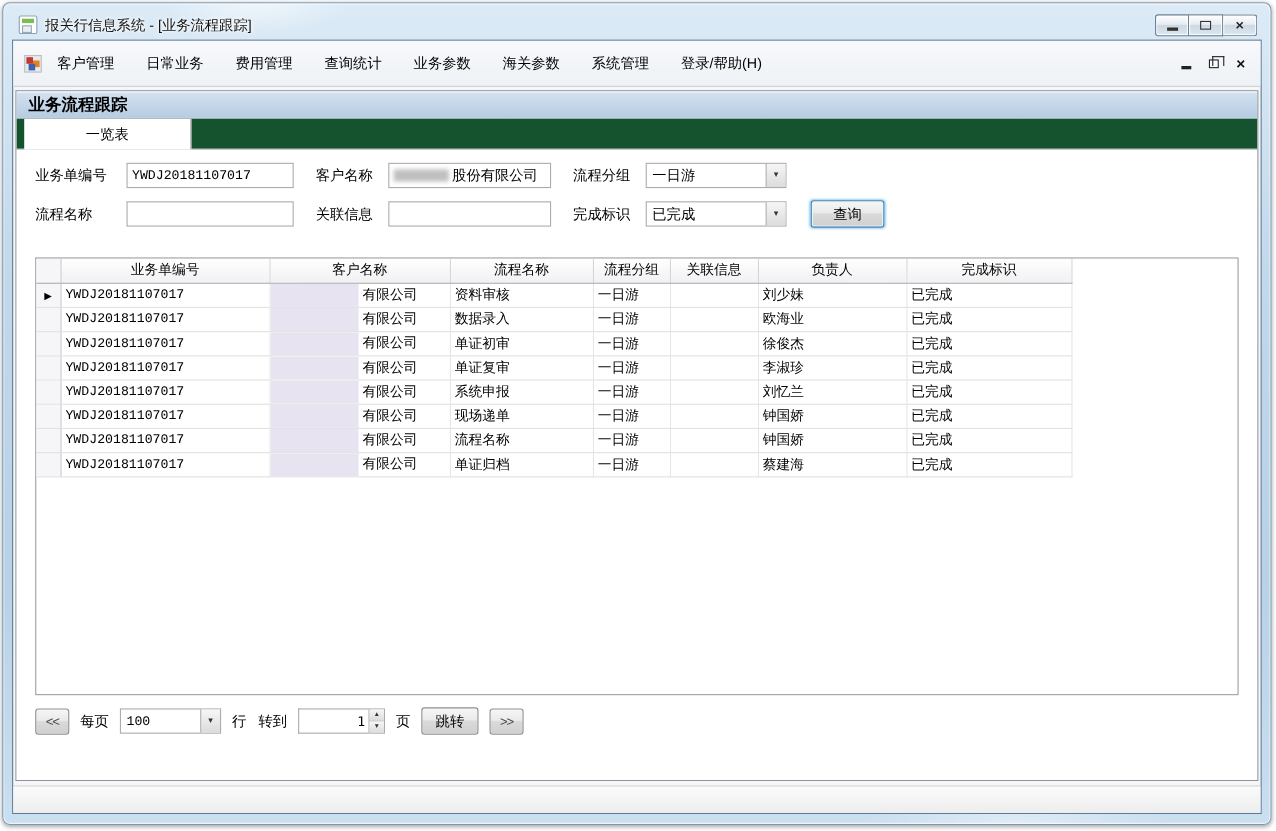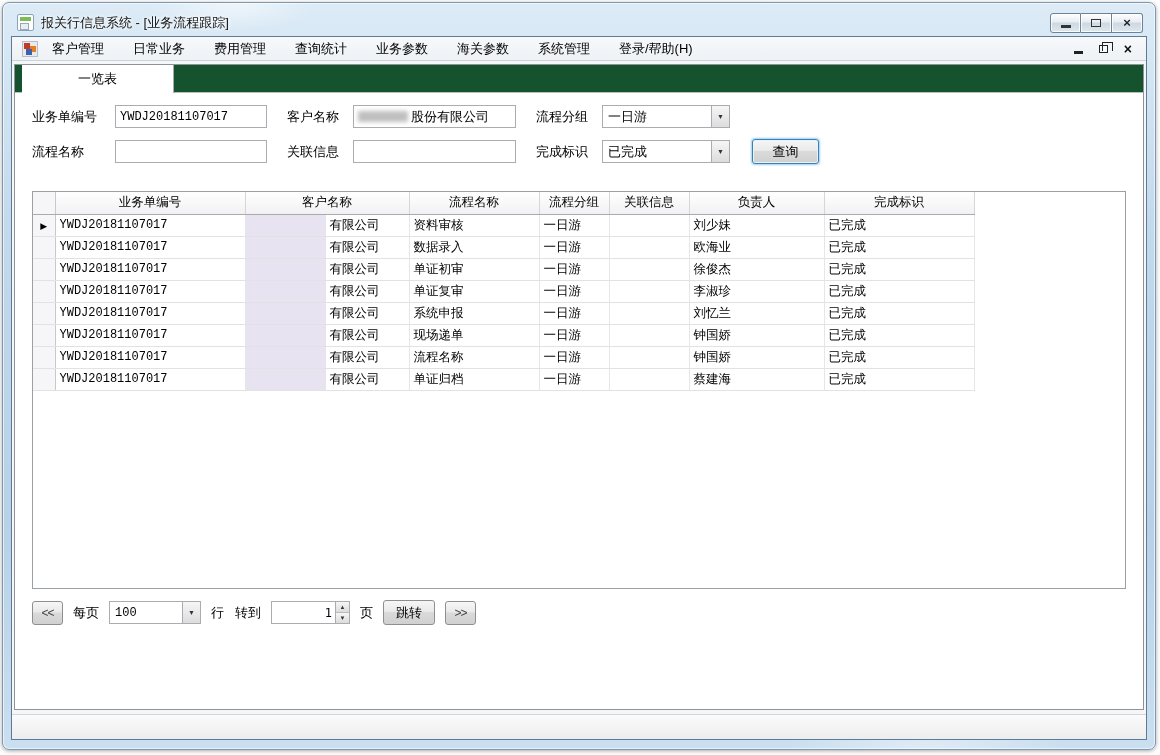--- a/index.html
+++ b/index.html
@@ -29,21 +29,21 @@
   .win-btn:last-child{ border-radius:0 3px 3px 0; }
   .win-btn + .win-btn{ border-left:none; }
   .glyph-min{ width:10px; height:3px; background:#333; margin-top:8px; }
   .glyph-max{ width:10px; height:8px; border:1.5px solid #333; background:transparent; }
   .glyph-x{ font-size:13px; font-weight:bold; color:#222; line-height:1; }
 
   
   .app{ flex:1; display:flex; flex-direction:column; background:#f4f6f8; border:1px solid #5d7a96; overflow:hidden; }
 
   
-  .menubar{ height:24px; background:linear-gradient(#f7f9fb,#eef1f5); border-bottom:1px solid #ccd2d9; display:flex; align-items:center; padding:0 10px; font-size:13px; color:#000; }
+  .menubar{ height:42px; background:linear-gradient(#f7f9fb,#eef1f5); border-bottom:1px solid #ccd2d9; display:flex; align-items:center; padding:0 10px; font-size:13px; color:#000; }
   .mdi-doc-icon{ width:16px; height:16px; position:relative; margin-right:14px; flex:none; background:#e8eaec; border:1px solid #b9bec5;}
   .mdi-doc-icon i{ position:absolute; width:6px; height:6px; }
   .mdi-doc-icon i:nth-child(1){ left:1px; top:1px; background:#c0392b; }
   .mdi-doc-icon i:nth-child(2){ right:1px; top:4px; background:#e67e22; }
   .mdi-doc-icon i:nth-child(3){ left:3px; bottom:1px; background:#3a62b0; }
   .menu-item{ padding:4px 0; margin-right:29px; cursor:default; white-space:nowrap; }
   .mdi-ctrls{ margin-left:auto; display:flex; align-items:center; gap:16px; padding-right:4px; }
   .mdi-min{ width:9px; height:3px; background:#222; margin-top:8px; }
   .mdi-restore{ width:9px; height:8px; border:1px solid #222; position:relative; background:#f7f9fb; }
   .mdi-restore::before{ content:''; position:absolute; left:2px; top:-4px; width:9px; height:8px; border:1px solid #222; border-bottom:none; }
@@ -59,21 +59,21 @@
   .tab.active{ background:#fff; border-right:1px solid #ababab; margin-bottom:-1px; }
   .tab.inactive{ background:linear-gradient(#fafafa,#d9d9d9); border:1px solid #8f8f8f; border-bottom:none; margin:3px 0 0 3px; }
 
   .content{ flex:1; background:#fff; padding:12px 17px 0; display:flex; flex-direction:column; overflow:hidden; }
   .query-title{ font-size:13px; font-weight:bold; margin:8px 0 16px; }
   .frow{ display:flex; align-items:center; margin-bottom:11px; font-size:13px; }
   .flabel{ width:83px; flex:none; }
   .flabel.mid{ width:66px; margin-left:20px; }
   .tbox{ height:23px; border:1px solid #a9acb1; background:#fff; font-size:13px; padding:0 4px; display:flex; align-items:center; }
   input.tbox{ display:inline-block; }
-  .w150{ width:152px; } .w148{ width:163px; }
+  .w150{ width:152px; } .w148{ width:148px; }
   .mono{ font-family:Liberation Mono, monospace; font-size:12px; }
   .blurchunk{ display:inline-block; width:50px; height:11px; background:#bfbfbf; filter:blur(2px); margin-right:3px; flex:none; }
   .combo{ width:128px; height:23px; border:1px solid #a9acb1; background:#fff; display:flex; align-items:center; font-size:13px; }
   .combo .val{ flex:1; padding:0 5px; white-space:nowrap; overflow:hidden; }
   .combo .drop{ width:18px; height:100%; flex:none; border-left:1px solid #a9acb1; background:linear-gradient(#f6f6f6,#dcdcdc); display:flex; align-items:center; justify-content:center; font-size:7px; color:#333; }
   .btn{ height:25px; border:1px solid #8e8f8f; border-radius:3px; background:linear-gradient(#f6f6f6,#eaeaea 45%,#dadada 50%,#d0d0d0); font-size:13px; padding:0 12px; display:flex; align-items:center; justify-content:center; cursor:default; }
   .btn.primary{ width:67px; margin-left:22px; border:1px solid #3c7fb1; box-shadow:0 0 2px 1px #9ecff0, inset 0 0 0 1px #e7f4fd; }
 
   
   .grid-wrap{ margin-top:16px; height:398px; flex:none; border:1px solid #9aa0a6; background:#fff; overflow:hidden; }
@@ -138,20 +138,23 @@
       <span class="menu-item">登录/帮助(H)</span>
       <span class="mdi-ctrls">
         <span class="mdi-min"></span>
         <span class="mdi-restore"></span>
         <span class="mdi-close">×</span>
       </span>
     </div>
 
     <div class="mdi">
 
+      <div class="pagetitle">
+        <span>业务流程跟踪</span>
+      </div>
 
       <div class="tabstrip">
         <span class="tab active">一览表</span>
       </div>
 
       <div class="content">
 
 
         <div class="frow">
           <span class="flabel">业务单编号</span>

